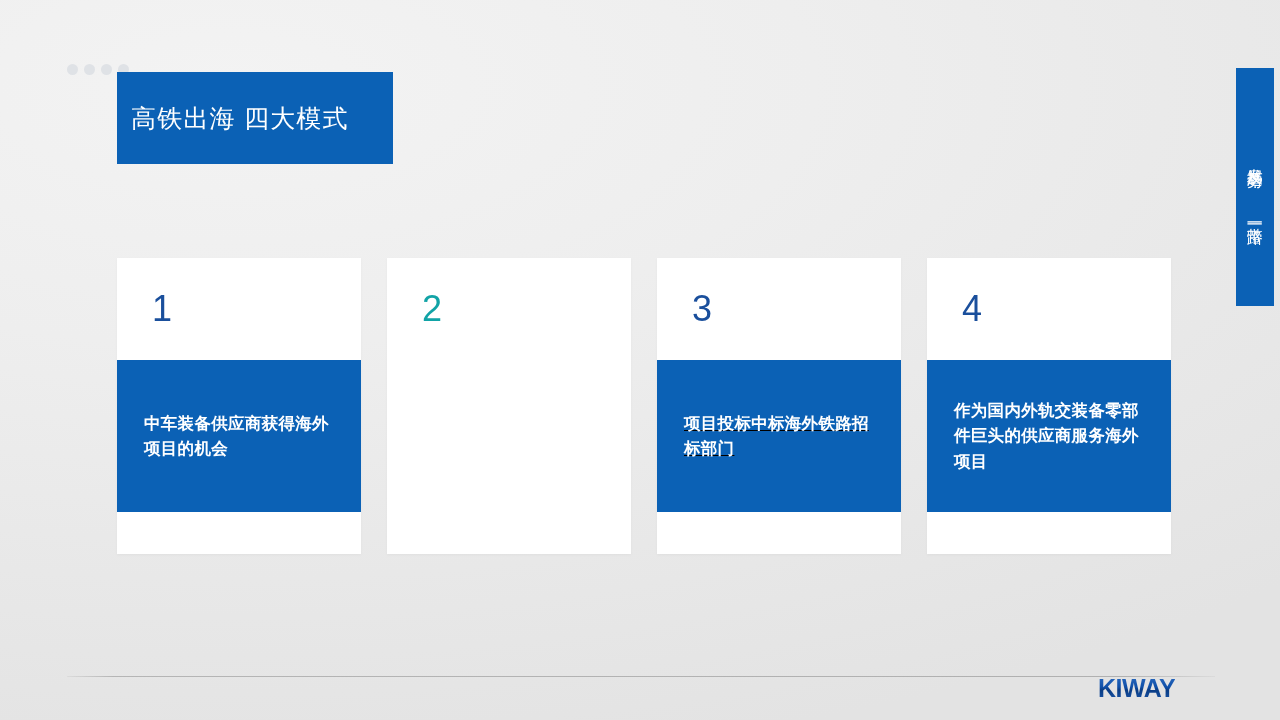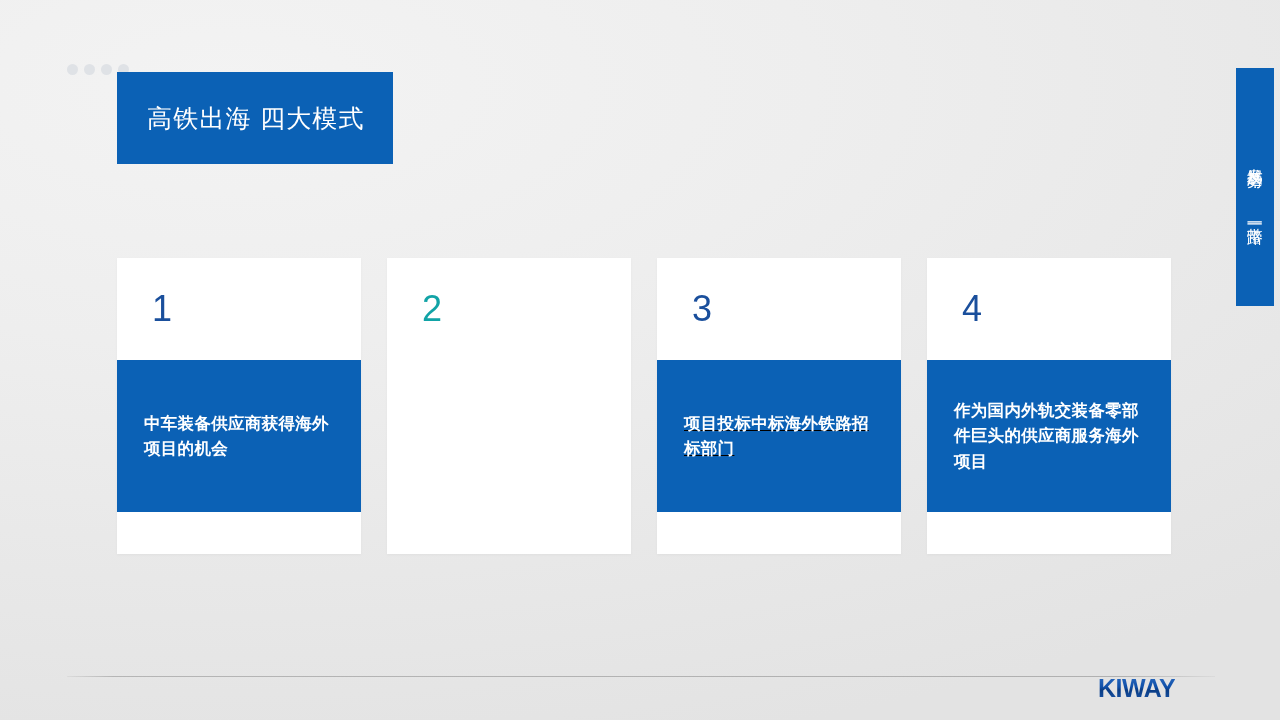--- a/index.html
+++ b/index.html
@@ -46,21 +46,21 @@
   
   .title-box {
     position: absolute;
     left: 117px;
     top: 72px;
     width: 276px;
     height: 92px;
     background: #0b61b5;
     display: flex;
     align-items: center;
-    padding-left: 30px;
+    padding-left: 14px;
   }
   .title-box .title-text {
     color: #ffffff;
     font-size: 25px;
     letter-spacing: 1.2px;
     font-weight: 400;
     line-height: 1.2;
     white-space: nowrap;
   }
 

